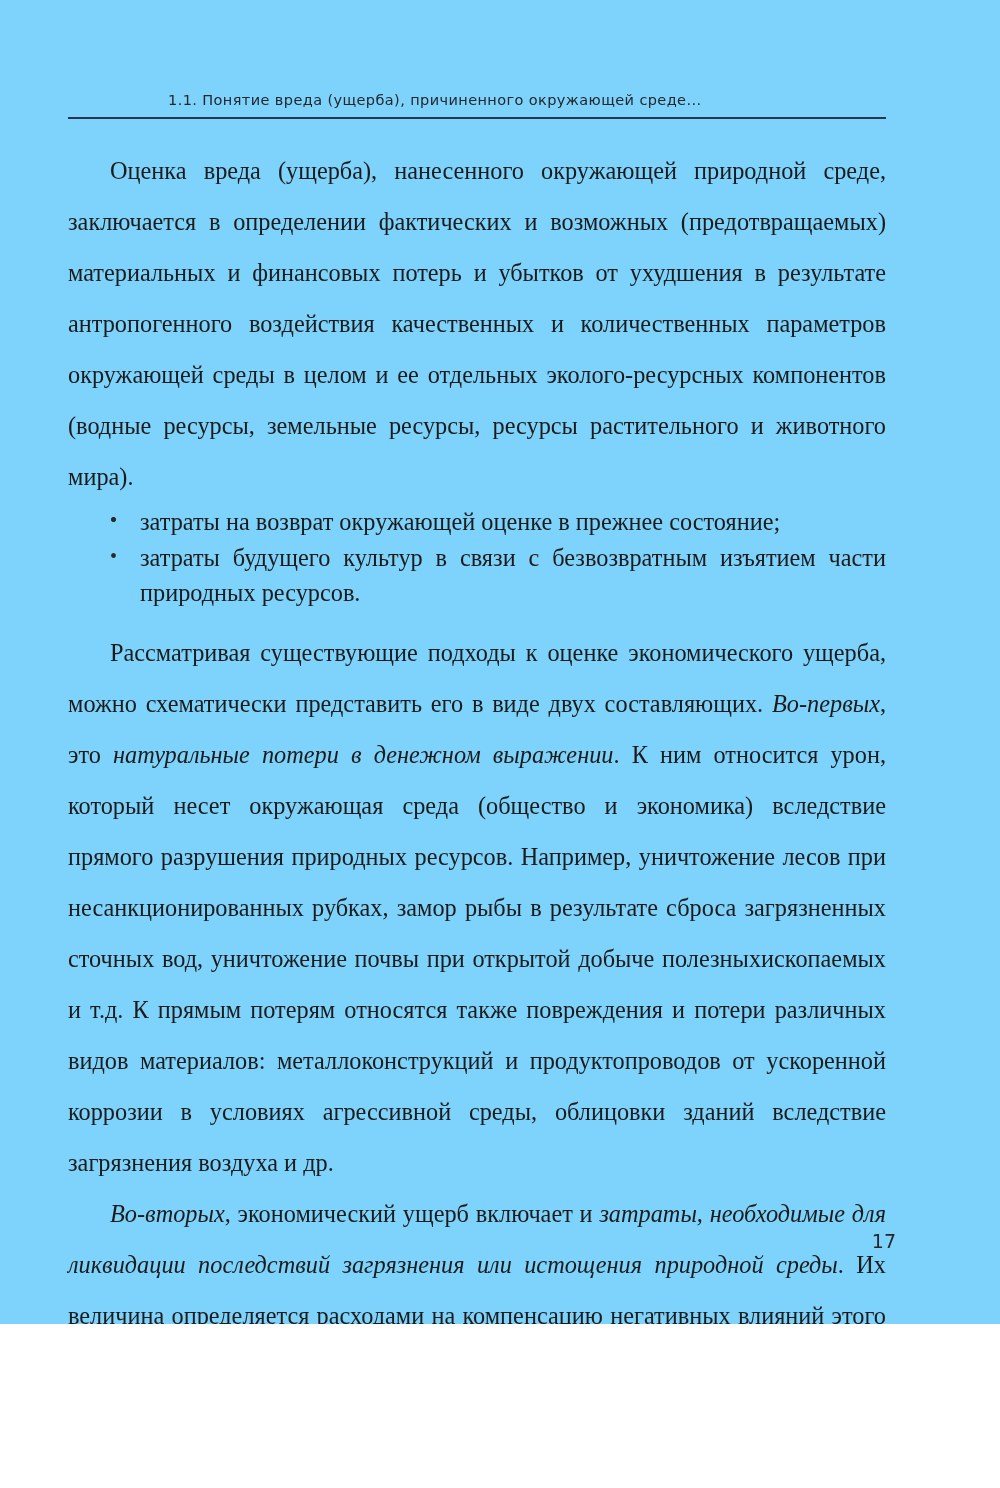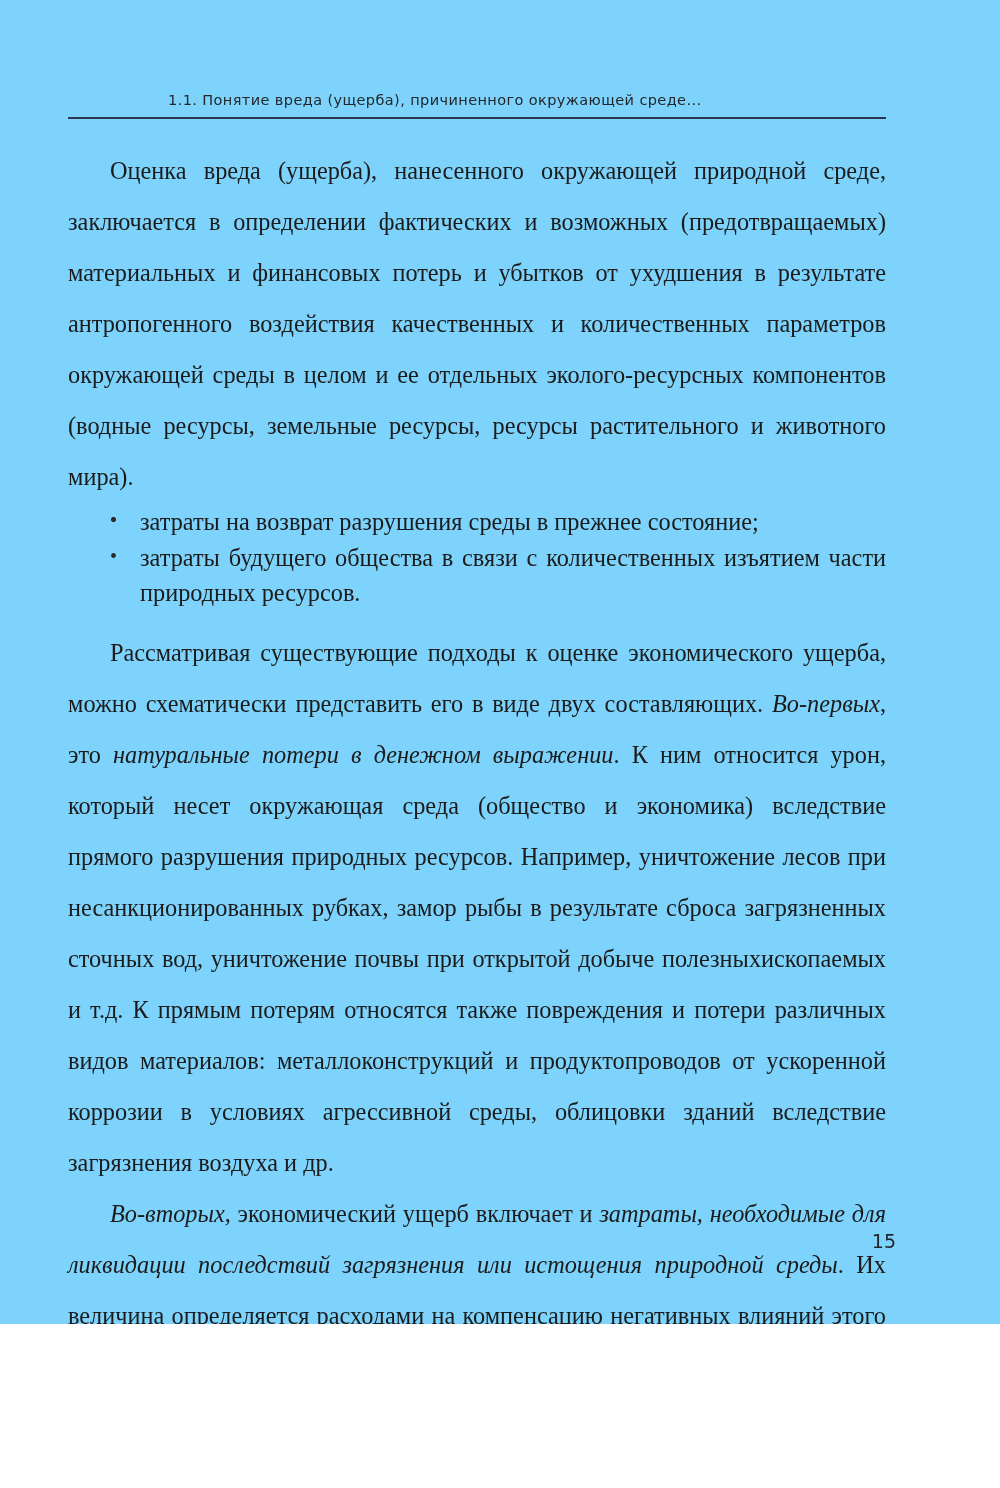--- a/index.html
+++ b/index.html
@@ -98,32 +98,32 @@
 
       <p class="indent">Оценка вреда (ущерба), нанесенного окружающей природной среде, заключается в определении фактических и возможных (предотвращаемых) материальных и финансовых потерь и убытков от ухудшения в результате антропогенного воздействия качественных и количественных параметров окружающей среды в целом и ее отдельных эколого-ресурсных компонентов (водные ресурсы, земельные ресурсы, ресурсы растительного и животного мира).</p>
 
 
       <ul class="list">
         <li>
           <span class="bullet">•</span>
         </li>
         <li>
           <span class="bullet">•</span>
-          <span>затраты на возврат разрушения среды в прежнее состояние;</span>
+          <span>затраты на возврат окружающей оценке в прежнее состояние;</span>
         </li>
         <li>
           <span class="bullet">•</span>
-          <span>затраты будущего общества в связи с количественных изъятием части природных ресурсов.</span>
+          <span>затраты будущего культур в связи с безвозвратным изъятием части природных ресурсов.</span>
         </li>
       </ul>
 
       <div class="gap-md"></div>
 
       <p class="indent"><span>Рассматривая существующие подходы к оценке экономического ущерба, можно схематически представить его в виде двух составляющих. </span><i>Во-первых</i><span>, это </span><i>натуральные потери в денежном выражении</i><span>. К ним относится урон, который несет окружающая среда (общество и экономика) вследствие прямого разрушения природных ресурсов. Например, уничтожение лесов при несанкционированных рубках, замор рыбы в результате сброса загрязненных сточных вод, уничтожение почвы при открытой добыче полезныхископаемых и т.д. К прямым потерям относятся также повреждения и потери различных видов материалов: металлоконструкций и продуктопроводов от ускоренной коррозии в условиях агрессивной среды, облицовки зданий вследствие загрязнения воздуха и др.</span></p>
 
       <p class="indent"><i>Во-вторых</i><span>, экономический ущерб включает и </span><i>затраты, необходимые для ликвидации последствий загрязнения или истощения природной среды</i><span>. Их величина определяется расходами на компенсацию негативных влияний этого воздействия на различные природные и хозяйственные объекты. В промышленности экономический ущерб может определяться также затратами на возмещение недополученной продукции в результате негативного воздействия на окружающую среду, дополнительными расходами на ремонт и содержание основных фондов, подвергшихся ускоренному износу в зоне загрязнения и т.п. Снижение урожайности сельскохозяйственных культур и продуктивности животноводства на загрязненных территориях вызывает дополнительные затраты на закупку этой продукции в других районах. Ущерб в коммунальном хозяйстве из-за загрязнения среды можно рассматривать как дополнительные затраты на уборку улиц, более частая покраска зданий, их ремонт и т.п. В составе затрат, вызываемых воздействием загрязненной среды, должны учитываться и за-</span></p>
 
     </div>
   </div>
 
-  <div class="folio">15</div>
+  <div class="folio">17</div>
 
 </div>
 
 </body></html>

